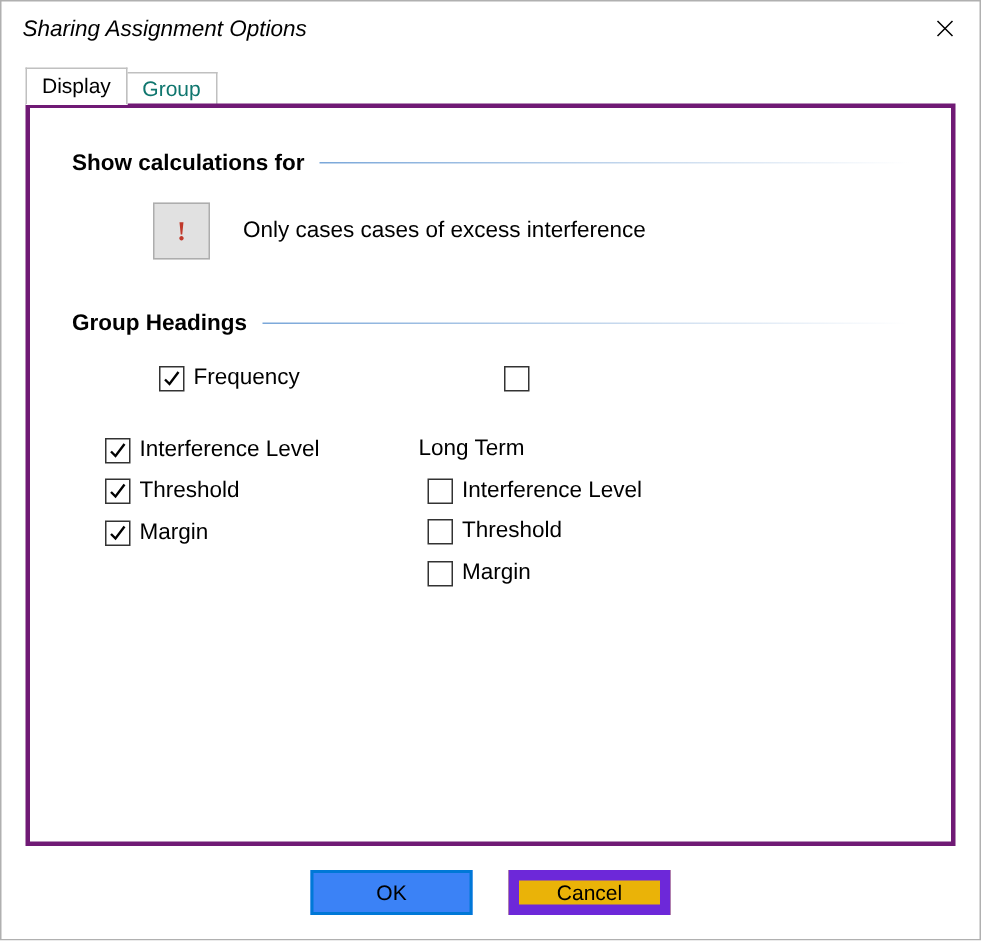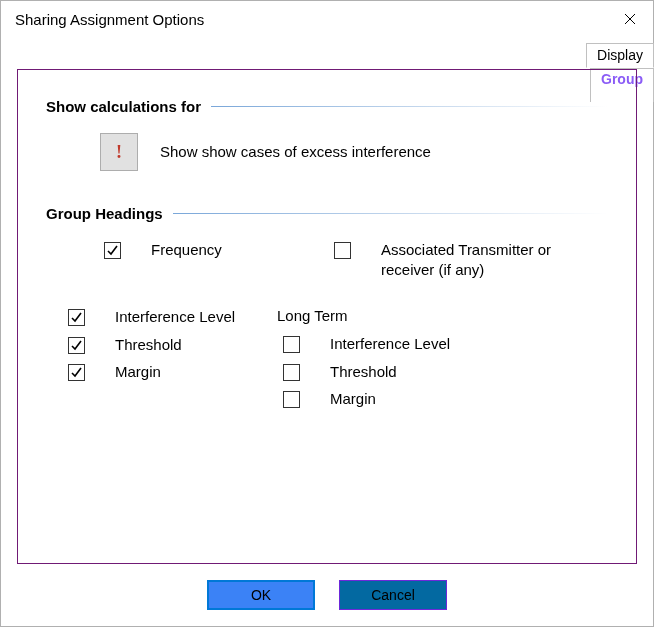--- a/index.html
+++ b/index.html
@@ -19,61 +19,59 @@
     display: flex;
     flex-direction: column;
   }
   .titlebar {
     height: 36px;
     display: flex;
     align-items: center;
     padding: 0 0 0 14px;
     font-size: 15px;
   }
-  .titlebar .title { flex: 1; }
+  .titlebar .title { flex: 1; font-style: italic; }
   .titlebar .close {
     width: 46px; height: 32px;
     display: flex; align-items: center; justify-content: center;
     cursor: default;
   }
   .titlebar .close svg { width: 12px; height: 12px; }
   .tabstrip {
     margin: 6px 0 0 16px;
     display: flex;
     align-items: flex-end;
     height: 26px;
     position: relative;
-    flex-direction: column;
   }
   .tab {
     padding: 3px 10px 4px 10px;
     font-size: 14px;
     border: 1px solid #c0c0c0;
     border-bottom: none;
     background: #fff;
     position: relative;
     margin-right: -1px;
     cursor: default;
   }
   .tab.inactive {
     background: #fff;
     top: 1px;
-    padding-top: 2px; padding-bottom: 15px;
-    color: #8b5cf6;
-    font-weight: bold;
+    padding-top: 2px; padding-bottom: 3px;
+    color: #0f766e;
   }
   .tab.active {
     background: #fff;
     z-index: 2;
     border-bottom: 1px solid #fff;
     margin-bottom: -1px;
   }
   .tabpanel {
     margin: 0 16px 0 16px;
-    border: 1px solid #701a75;
+    border: 3px solid #701a75;
     flex: 1;
     padding: 28px 28px 20px 28px;
     position: relative;
   }
   .group-heading {
     display: flex;
     align-items: center;
     margin-bottom: 18px;
   }
   .group-heading .label {
@@ -107,21 +105,20 @@
     font-size: 18px;
     font-family: Georgia, 'Times New Roman', serif;
   }
   .columns-area {
     margin-left: 58px;
   }
   .check-row {
     display: flex;
     align-items: flex-start;
     margin-bottom: 6px;
-    gap: 24px;
   }
   .row-top {
     display: flex;
     margin-bottom: 22px;
   }
   .col {
     flex: 1;
     min-width: 200px;
   }
   .col-left { width: 230px; flex: none; }
@@ -153,22 +150,22 @@
   .footer {
     height: 62px;
     display: flex;
     align-items: center;
     justify-content: center;
     gap: 24px;
   }
   .btn {
     width: 108px;
     height: 30px;
-    border: 1px solid #6d28d9;
-    background: #0369a1;
+    border: 7px solid #6d28d9;
+    background: #eab308;
     font-size: 14px;
     font-family: inherit;
     cursor: default;
     display: flex; align-items: center; justify-content: center;
   }
   .btn.default {
     border: 2px solid #0078d7;
     background: #3b82f6;
   }
 </style>
@@ -194,21 +191,21 @@
 
     <div class="group-heading">
       <span class="label">Show calculations for</span>
       <span class="rule"></span>
     </div>
 
     <div class="excess-row">
       <div class="toggle-btn">
         <span>!</span>
       </div>
-      <span class="chk-label">Show show cases of excess interference</span>
+      <span class="chk-label">Only cases cases of excess interference</span>
     </div>
 
     <div class="group-heading">
       <span class="label">Group Headings</span>
       <span class="rule"></span>
     </div>
 
     <div class="columns-area">
       <div class="row-top">
         <div class="col col-left">
@@ -219,21 +216,20 @@
                 </svg>
             </span>
             <span class="chk-label">Frequency</span>
           </div>
         </div>
         <div class="col">
           <div class="check-row">
             <span class="chk">
               
             </span>
-            <span class="chk-label" style="max-width:200px">Associated Transmitter or receiver (if any)</span>
           </div>
         </div>
       </div>
 
       <div class="sub-columns" style="margin-left:-42px;">
         <div class="subcol">
 
           <div class="check-row">
             <span class="chk checked">
               <svg viewBox="0 0 13 13">

